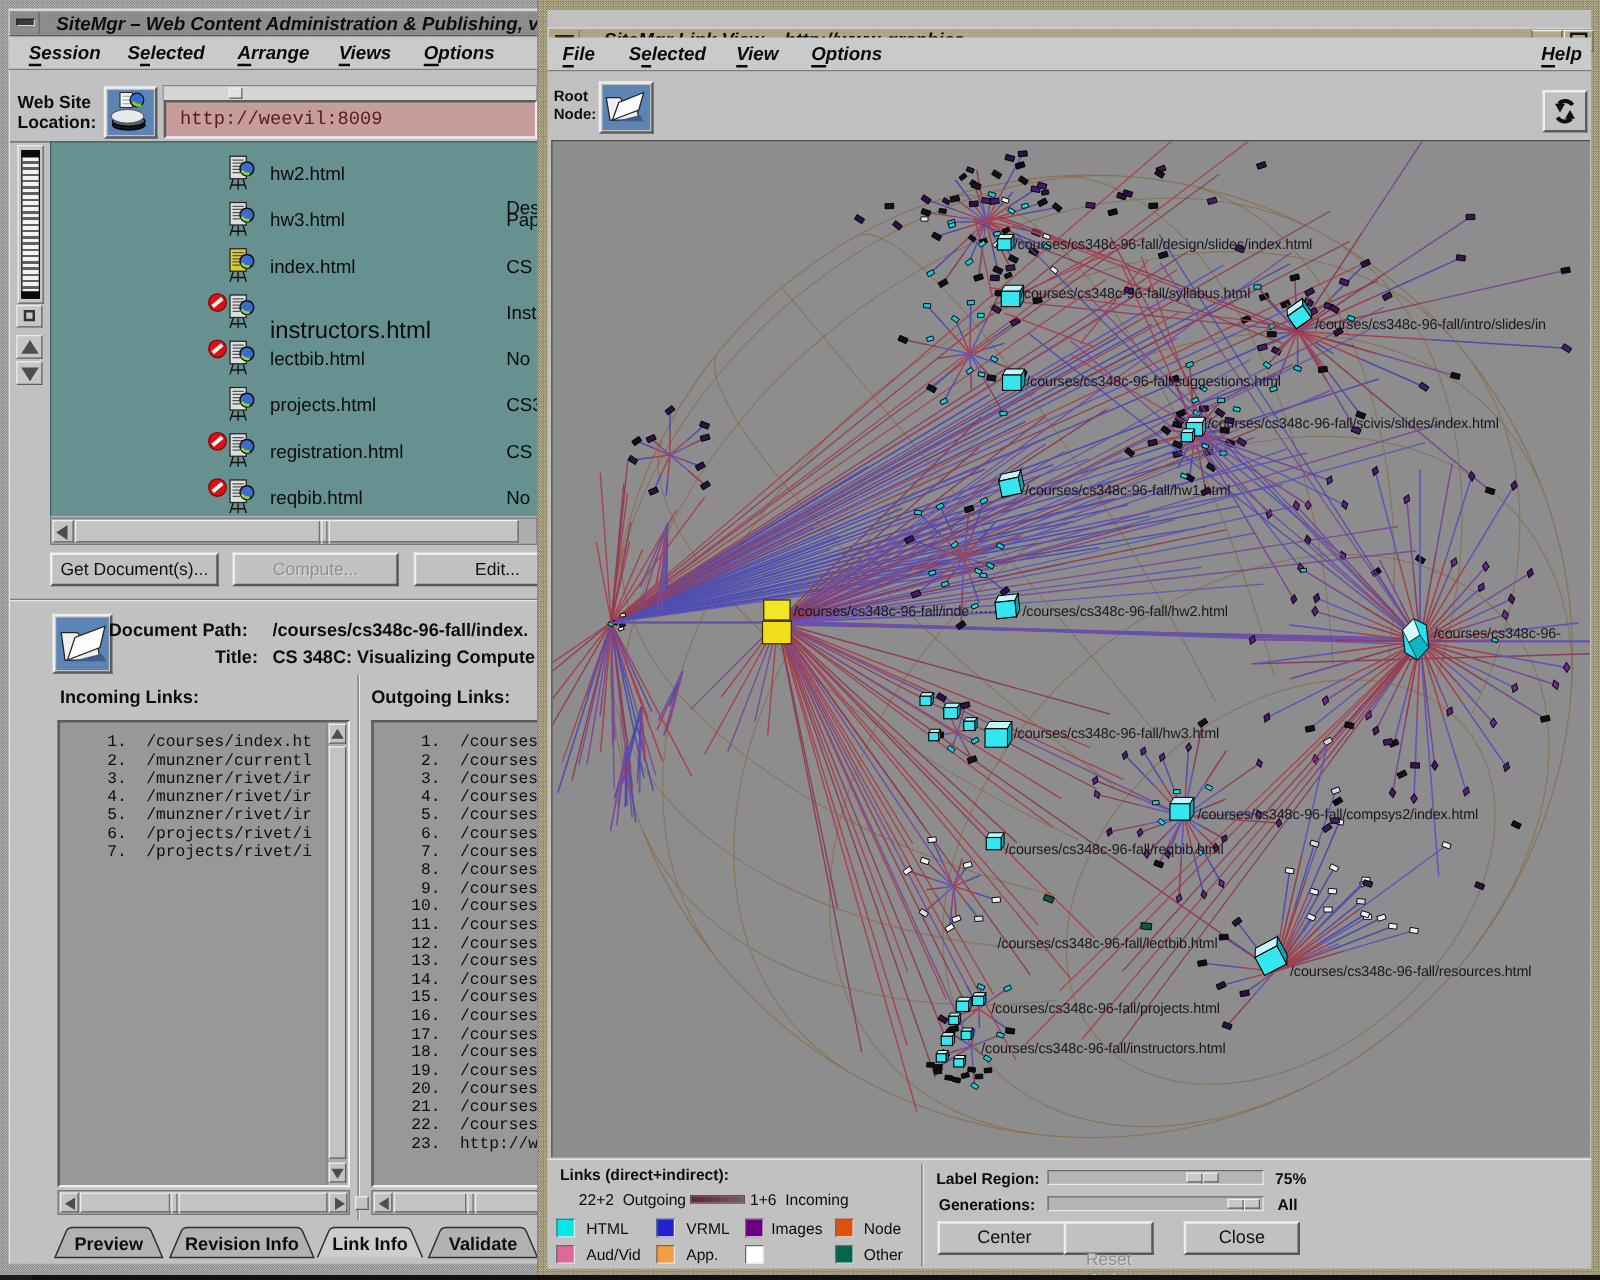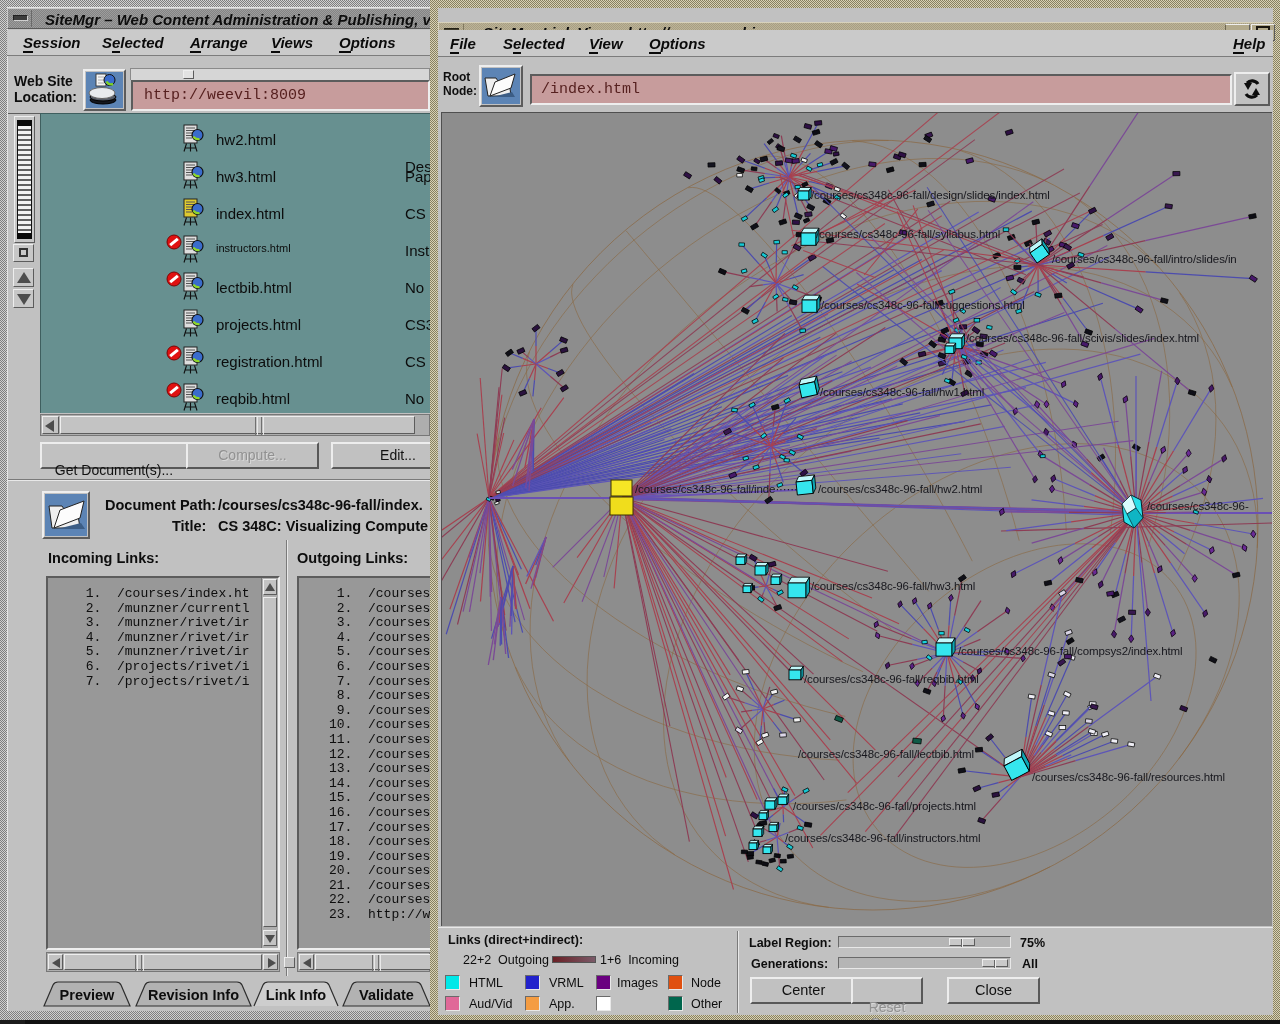--- a/index.html
+++ b/index.html
@@ -122,21 +122,21 @@
         <rect x="3" y="1" width="13" height="18" fill="#dedede" stroke="#222" stroke-width="1"></rect>
         <path d="M5 4h9M5 6.5h9M5 9h9M5 11.5h9M5 14h6" stroke="#555" stroke-width="1"></path>
         <circle cx="16.5" cy="11" r="5.5" fill="#3a6ccc" stroke="#111" stroke-width="1.2"></circle>
         <path d="M12.5 12.5 a5.5 5.5 0 0 0 6 2.5" stroke="#8ed629" stroke-width="2.2" fill="none"></path>
         <path d="M5.5 19.5 l-2.5 8 M9.5 19.5 l0 8 M13.5 19.5 l2.5 8 M3.5 24 h12" stroke="#111" stroke-width="1.1" fill="none"></path>
       </svg>
 <svg class="abs" style="left:125px;top:120px" width="17" height="17">
         <circle cx="8" cy="8" r="7" fill="#e01010" stroke="#7a0505"></circle>
         <rect x="3" y="6.5" width="10" height="3" fill="#fff" transform="rotate(-40 8 8)"></rect>
       </svg>
-<span class="abs" style="left:175px;top:128px;font-size:11px;color:#0c0c0c;">instructors.html</span>
+<span class="abs" style="left:175px;top:140px;font-size:19px;color:#0c0c0c;">instructors.html</span>
 <span class="abs" style="left:364px;top:128px;font-size:15px;color:#0c0c0c;white-space:nowrap;">Inst</span>
 <svg class="abs" style="left:140px;top:158px" width="26" height="30">
         <rect x="3" y="1" width="13" height="18" fill="#dedede" stroke="#222" stroke-width="1"></rect>
         <path d="M5 4h9M5 6.5h9M5 9h9M5 11.5h9M5 14h6" stroke="#555" stroke-width="1"></path>
         <circle cx="16.5" cy="11" r="5.5" fill="#3a6ccc" stroke="#111" stroke-width="1.2"></circle>
         <path d="M12.5 12.5 a5.5 5.5 0 0 0 6 2.5" stroke="#8ed629" stroke-width="2.2" fill="none"></path>
         <path d="M5.5 19.5 l-2.5 8 M9.5 19.5 l0 8 M13.5 19.5 l2.5 8 M3.5 24 h12" stroke="#111" stroke-width="1.1" fill="none"></path>
       </svg>
 <svg class="abs" style="left:125px;top:157px" width="17" height="17">
         <circle cx="8" cy="8" r="7" fill="#e01010" stroke="#7a0505"></circle>
@@ -184,36 +184,36 @@
   <div class="abs" style="left:40px;top:414px;width:390px;height:22px;background:#aeaeae;border:1px solid #777;">
     <div class="abs raised1" style="left:1px;top:1px;width:17px;height:18px;background:#c3c3c3;">
       <div style="width:0;height:0;border-top:6px solid transparent;border-bottom:6px solid transparent;border-right:9px solid #4d4d4d;margin:3px 0 0 2px;"></div>
     </div>
     <div class="abs raised1" style="left:19px;top:1px;width:355px;height:18px;background:#c3c3c3;">
       <div class="abs" style="left:194px;top:0;width:3px;height:18px;border-left:1px solid #707070;border-right:1px solid #e8e8e8;"></div>
       <div class="abs" style="left:200px;top:0;width:3px;height:18px;border-left:1px solid #707070;border-right:1px solid #e8e8e8;"></div>
     </div>
   </div>
 
-  <div class="abs btn" style="left:40px;top:442px;width:148px;height:27px;padding-top:18px;">Get Document(s)...</div>
+  <div class="abs btn" style="left:40px;top:442px;width:135px;height:27px;padding-top:3px;">Get Document(s)...</div>
   <div class="abs btn" style="left:186px;top:442px;width:133px;height:27px;padding-top:3px;color:#919191;text-shadow:1px 1px 0 #d8d8d8;">Compute...</div>
   <div class="abs btn" style="left:331px;top:442px;width:134px;height:27px;padding-top:3px;">Edit...</div>
 
   <div class="abs" style="left:8px;top:479px;width:422px;height:2px;border-top:1px solid #7a7a7a;border-bottom:1px solid #e8e8e8;"></div>
 
   <div class="abs raised" style="left:42px;top:491px;width:48px;height:48px;padding:1px;">
       <div style="width:100%;height:100%;background:#5c84b5;position:relative;">
         <svg width="42" height="42" style="position:absolute;left:0;top:0">
           <polygon points="7,34 4,12 17,12 19,15 32,15 35,34" fill="#efefef" stroke="#222" stroke-width="1"></polygon>
           <polygon points="9,34 15,16 39,7 35,24" fill="#fcfcfc" stroke="#222" stroke-width="1"></polygon>
           <polygon points="12,35 36,29 40,35" fill="#3c5d85"></polygon>
         </svg>
       </div>
     </div>
-<div class="abs" style="left:105px;top:497px;font-size:14.5px;font-weight:bold;color:#0d0d0d;">Document Path:</div>
+<div class="abs" style="left:87px;top:497px;font-size:14.5px;font-weight:bold;color:#0d0d0d;">Document Path:</div>
 <div class="abs" style="left:218px;top:497px;font-size:14.5px;font-weight:bold;color:#0d0d0d;white-space:nowrap;">/courses/cs348c-96-fall/index.</div>
 <div class="abs" style="left:172px;top:518px;font-size:14.5px;font-weight:bold;color:#0d0d0d;">Title:</div>
 <div class="abs" style="left:218px;top:518px;font-size:14.5px;font-weight:bold;color:#0d0d0d;white-space:nowrap;">CS 348C: Visualizing Compute</div>
 <div class="abs" style="left:48px;top:550px;font-size:14.5px;font-weight:bold;color:#0d0d0d;">Incoming Links:</div>
 <div class="abs" style="left:297px;top:550px;font-size:14.5px;font-weight:bold;color:#0d0d0d;">Outgoing Links:</div>
 <div class="abs" style="left:286px;top:540px;width:2px;height:436px;border-left:1px solid #7a7a7a;border-right:1px solid #e8e8e8;"></div>
 <div class="abs sunken" style="left:46px;top:576px;width:234px;height:374px;background:#989898;">
       <div class="mono" style="position:absolute;left:30px;top:9px;font-size:13px;line-height:14.6px;color:#0d0d0d;">
         <div style="white-space:pre;"> 1.  /courses/index.ht</div>
         <div style="white-space:pre;"> 2.  /munzner/currentl</div>
@@ -321,23 +321,20 @@
 
   <div class="abs" style="left:13px;top:70px;font-size:12px;font-weight:bold;color:#0e0e0e;line-height:14px;">Root<br>Node:</div>
   <div class="abs raised" style="left:49px;top:65px;width:44px;height:42px;padding:1px;">
     <div style="width:100%;height:100%;background:#5c84b5;position:relative;">
       <svg width="36" height="34" style="position:absolute;left:0;top:0">
         <polygon points="6,28 3,10 14,10 16,13 27,13 29,28" fill="#efefef" stroke="#222" stroke-width="1"></polygon>
         <polygon points="8,28 13,14 33,6 29,20" fill="#fcfcfc" stroke="#222" stroke-width="1"></polygon>
         <polygon points="10,29 30,24 33,29" fill="#3c5d85" stroke="none"></polygon>
       </svg>
     </div>
-  </div>
-  <div class="abs sunken" style="left:100px;top:74px;width:702px;height:31px;background:#c79c9c;">
-    <span class="mono" style="position:absolute;left:9px;top:5px;font-size:15px;color:#56201f;">/index.html</span>
   </div>
   <div class="abs raised" style="left:804px;top:72px;width:36px;height:34px;">
     <svg width="32" height="30" style="position:absolute;left:0;top:0">
       <g stroke="#0d0d0d" stroke-width="3.2" fill="none">
         <path d="M11 9 a7 7 0 0 1 11 1"></path>
         <path d="M21 21 a7 7 0 0 1 -11 -1"></path>
       </g>
       <polygon points="8,9 16,9 12,16" fill="#0d0d0d"></polygon>
       <polygon points="16,21 24,21 20,14" fill="#0d0d0d"></polygon>
     </svg>

